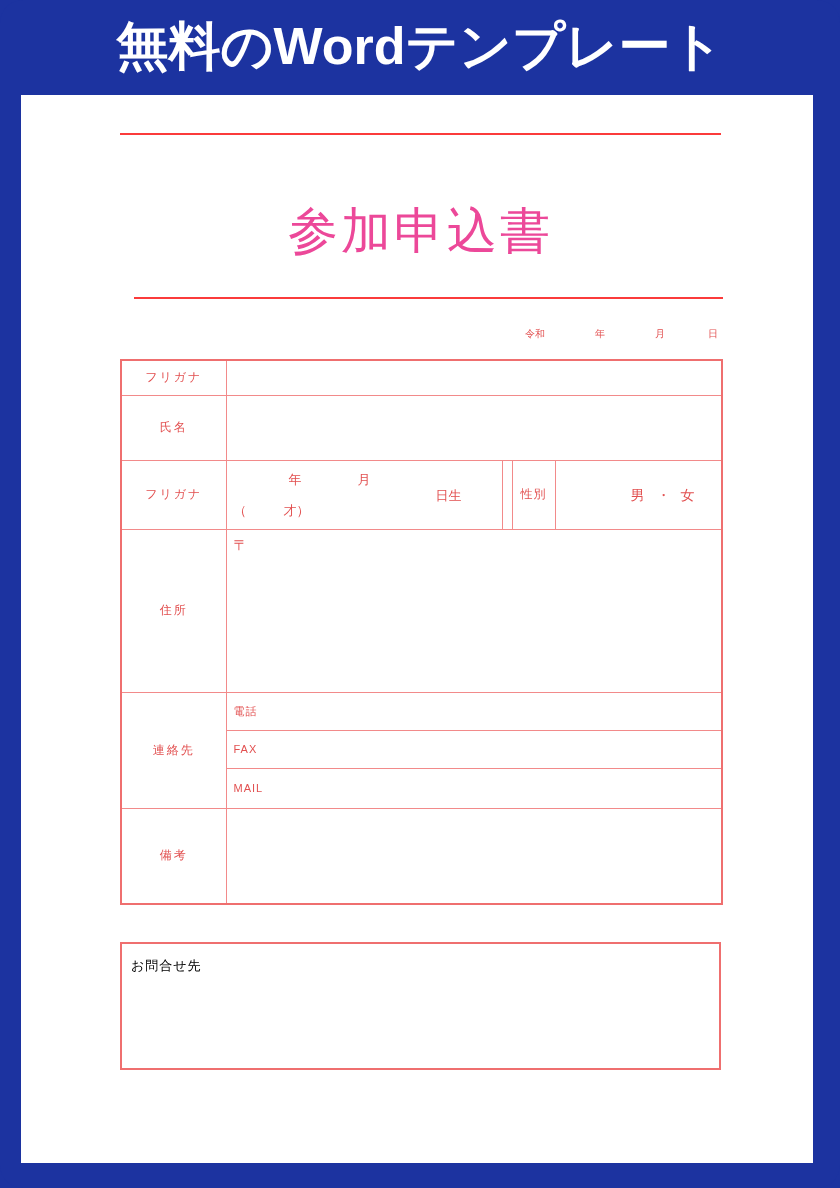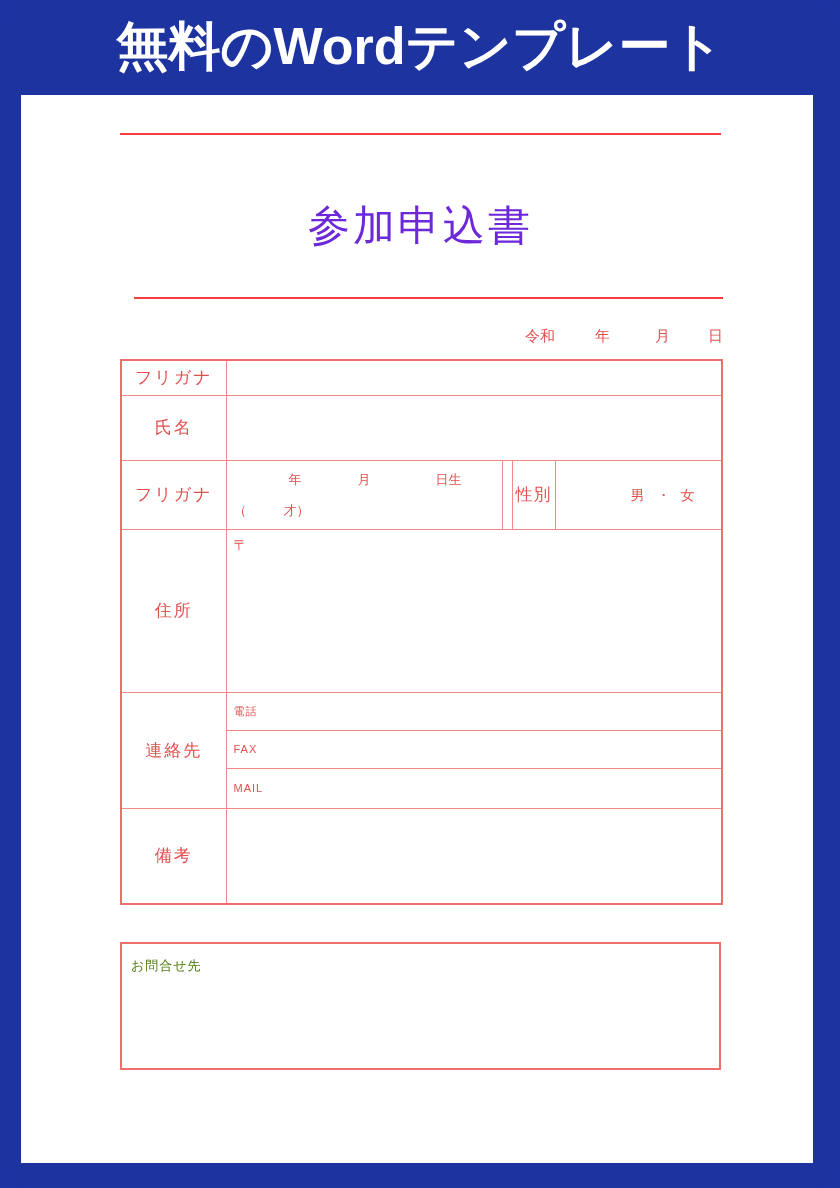--- a/index.html
+++ b/index.html
@@ -34,34 +34,34 @@
   }
   .rule-top {
     position: absolute;
     left: 0; top: 38px; width: 601px;
     border-top: 2px solid #fb3b3b;
   }
   .doc-title {
     position: absolute;
     top: 103px; left: 0; width: 601px;
     text-align: center;
-    font-size: 42px;
-    color: #6d28d9;
+    font-size: 50px;
+    color: #ec4899;
     letter-spacing: 3px;
     white-space: nowrap;
   }
   .rule-mid {
     position: absolute;
     left: 14px; top: 202px; width: 589px;
     border-top: 2px solid #fb3b3b;
   }
   .date-row { position: absolute; top: 232px; left: 0; width: 601px; height: 20px; }
   .date-row span {
     position: absolute; top: 0;
-    color: #e25050; font-size: 15px; white-space: nowrap;
+    color: #e25050; font-size: 10px; white-space: nowrap;
   }
   .d-era   { left: 405px; }
   .d-year  { left: 475px; }
   .d-month { left: 535px; }
   .d-day   { left: 588px; }
 
   .form-table {
     position: absolute;
     top: 264px; left: 0;
     width: 601px;
@@ -69,21 +69,21 @@
     table-layout: fixed;
     border: 2px solid #ef6f6f;
   }
   .form-table td {
     border: 1px solid #f28a8a;
     padding: 0;
     box-sizing: border-box;
   }
   .label-cell {
     color: #e25050;
-    font-size: 17px;
+    font-size: 12px;
     text-align: center;
     vertical-align: middle;
     letter-spacing: 2px;
     white-space: nowrap;
   }
   .sub-label {
     color: #e25050;
     font-size: 11px;
     vertical-align: middle;
     padding-left: 7px !important;
@@ -95,21 +95,21 @@
     margin: 7px 0 0 7px;
     color: #e25050; font-size: 14px;
   }
   .birth-cell { position: relative; }
   .birth-cell span {
     position: absolute;
     color: #e25050; font-size: 13px; white-space: nowrap;
   }
   .b-year  { left: 62px;  top: 10px; }
   .b-month { left: 131px; top: 10px; }
-  .b-day   { left: 209px; top: 10px; }
+  .b-day   { left: 209px; top: 26px; }
   .b-paren { left: 7px;   top: 41px; }
   .b-age   { left: 57px;  top: 41px; }
   .gender-cell { position: relative; }
   .gender-cell span {
     position: absolute; top: 26px;
     color: #e25050; font-size: 14px;
   }
   .g-male { left: 75px; }
   .g-dot  { left: 101px; }
   .g-female { left: 125px; }
@@ -117,21 +117,21 @@
   .inquiry-box {
     position: absolute;
     top: 847px; left: 0;
     width: 601px; height: 128px;
     border: 2px solid #ef6f6f;
     box-sizing: border-box;
   }
   .inquiry-label {
     position: absolute;
     top: 13px; left: 9px;
-    color: #4d7c0f; font-size: 13px;
+    color: #000000; font-size: 13px;
     letter-spacing: 1px;
   }
 </style>
 </head>
 <body>
 
 <div class="canvas">
 
   <div class="banner-title">無料のWordテンプレート</div>
 

